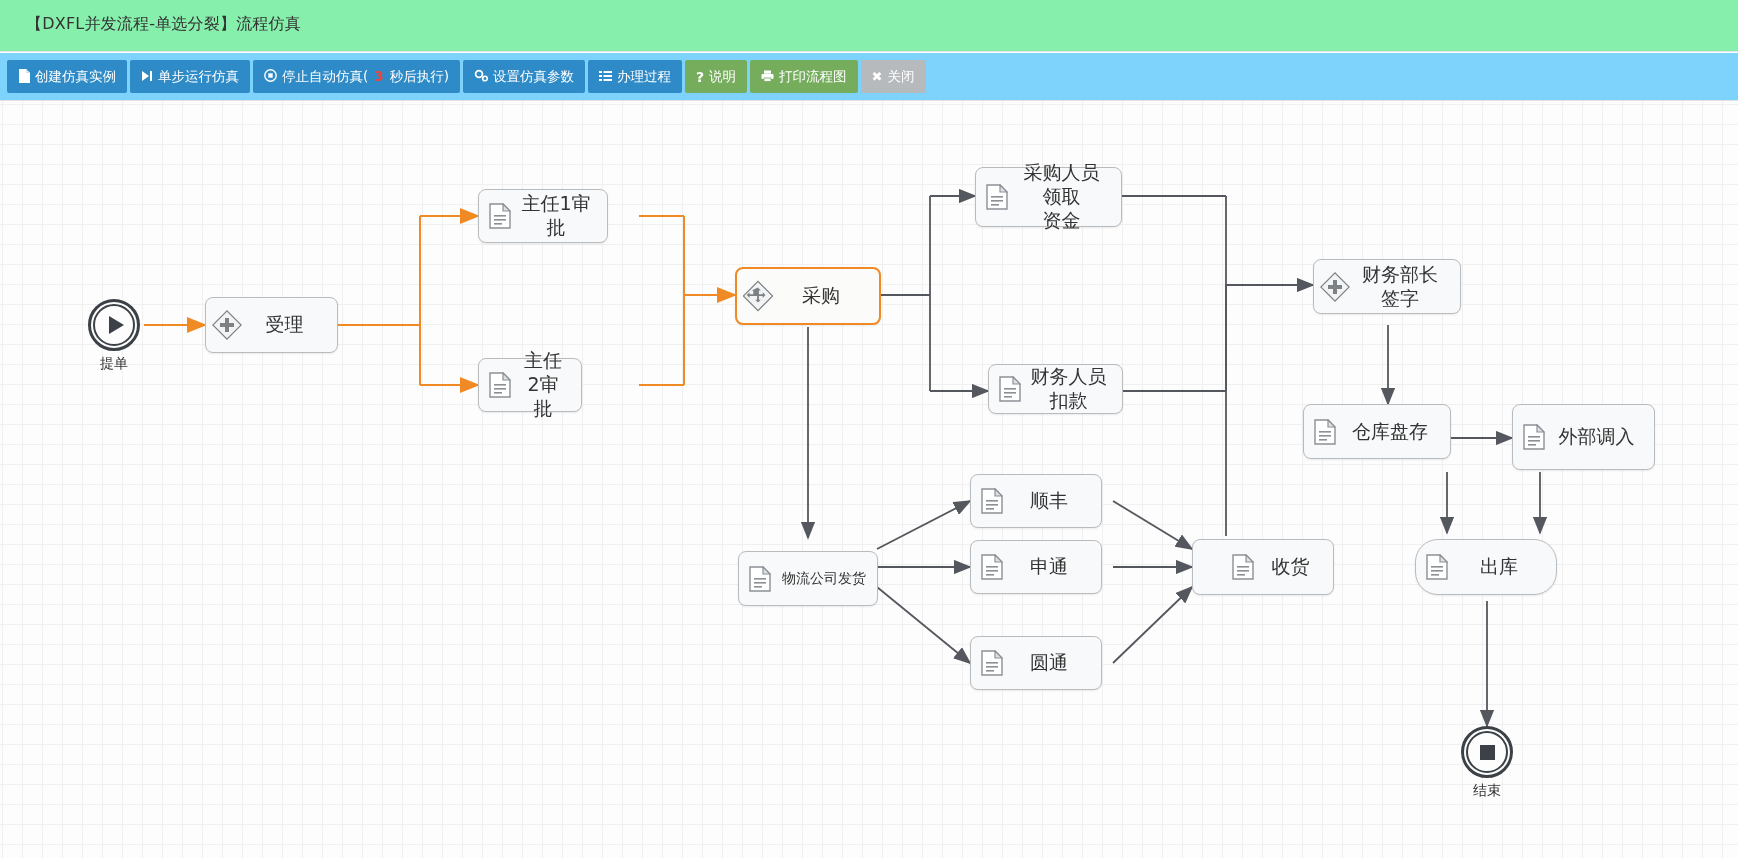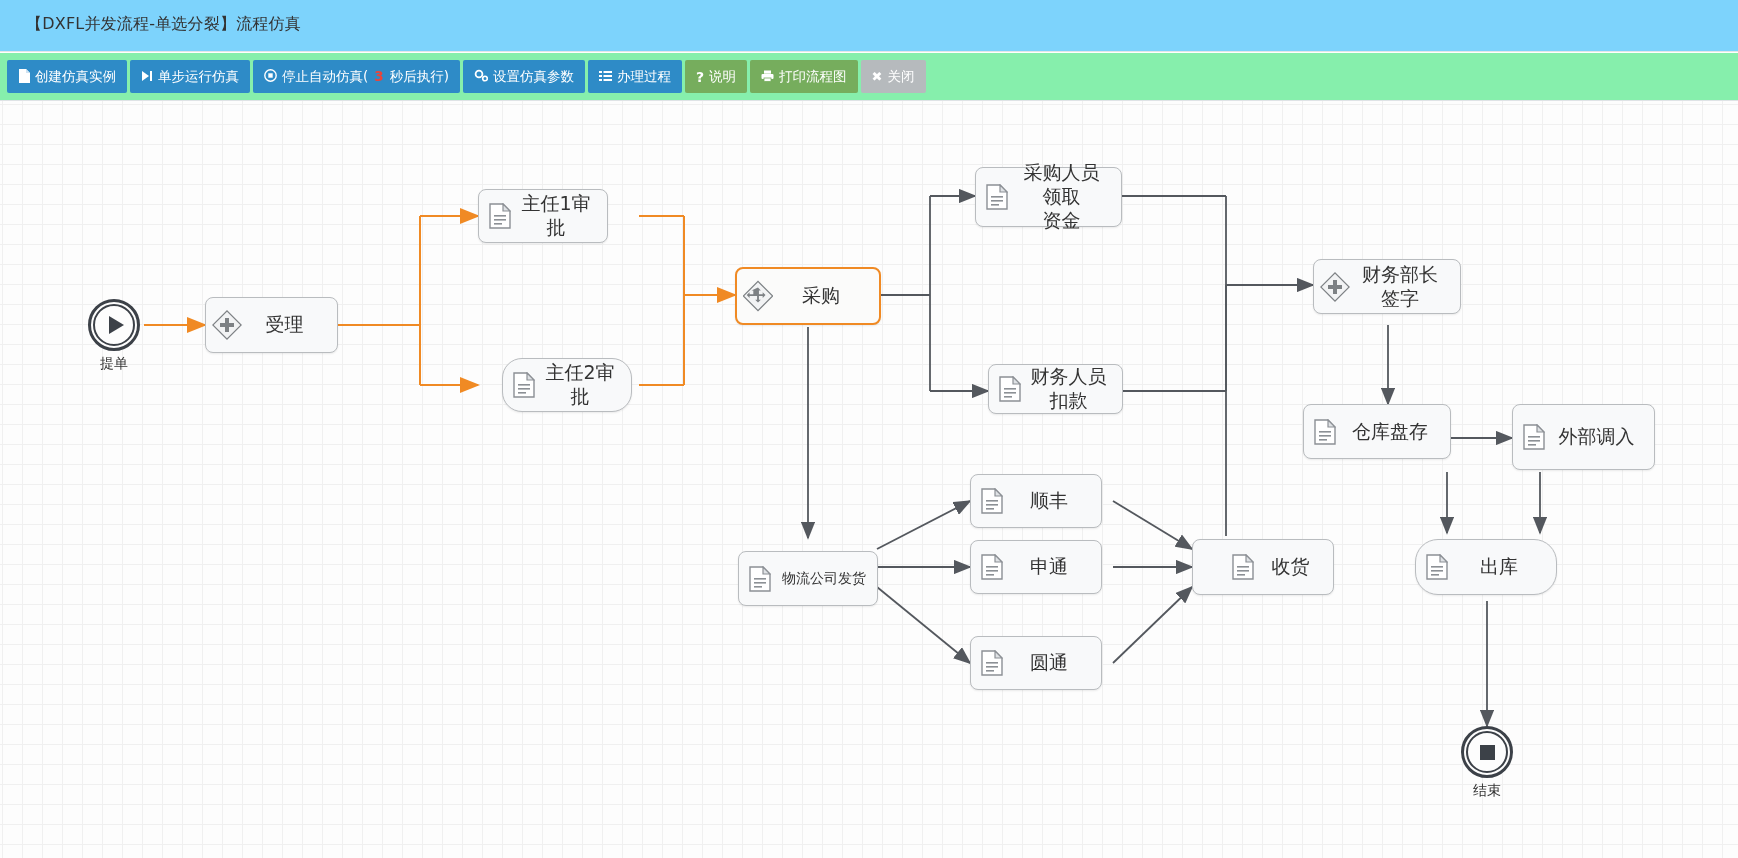--- a/index.html
+++ b/index.html
@@ -16,41 +16,41 @@
     overflow: hidden;
     background: #ffffff;
   }
 
   
   .titlebar {
     position: absolute;
     left: 0; top: 0;
     width: 1738px;
     height: 52px;
-    background: #7dd3fc;
+    background: #86efac;
     border-bottom: 1px solid #e3e6e8;
     box-sizing: border-box;
   }
   .titlebar .title-text {
     position: absolute;
     left: 26px;
     top: 14px;
     font-size: 16px;
     color: #333333;
     letter-spacing: 0.2px;
     white-space: nowrap;
   }
 
   
   .toolbar {
     position: absolute;
     left: 0; top: 53px;
     width: 1738px;
     height: 48px;
-    background: #86efac;
+    background: #7dd3fc;
     border-bottom: 1px solid #dfe3e6;
     box-sizing: border-box;
     display: flex;
     align-items: center;
     padding-left: 7px;
     gap: 3px;
   }
   .tbtn {
     height: 33px;
     display: inline-flex;
@@ -369,21 +369,21 @@
             <path d="M1 1h13l7 7v17H1z" fill="#ffffff" stroke="#8c9095" stroke-width="1.4"></path>
             <path d="M14 1l7 7h-7z" fill="#dfe2e5" stroke="#8c9095" stroke-width="1.2"></path>
             <rect x="5" y="12" width="12" height="1.6" fill="#8c9095"></rect>
             <rect x="5" y="16" width="12" height="1.6" fill="#8c9095"></rect>
             <rect x="5" y="20" width="8" height="1.6" fill="#8c9095"></rect>
           </svg>
       </span>
       <span class="nlabel">主任1审批</span>
     </div>
 
-    <div class="node" style="left:502px; top:257px; width:130px; height:54px;border-radius:20px;">
+    <div class="node" style="left:478px; top:257px; width:104px; height:54px;">
       <span class="nicon">
         <svg width="22" height="26" viewBox="0 0 22 26">
             <path d="M1 1h13l7 7v17H1z" fill="#ffffff" stroke="#8c9095" stroke-width="1.4"></path>
             <path d="M14 1l7 7h-7z" fill="#dfe2e5" stroke="#8c9095" stroke-width="1.2"></path>
             <rect x="5" y="12" width="12" height="1.6" fill="#8c9095"></rect>
             <rect x="5" y="16" width="12" height="1.6" fill="#8c9095"></rect>
             <rect x="5" y="20" width="8" height="1.6" fill="#8c9095"></rect>
           </svg>
       </span>
       <span class="nlabel">主任2审批</span>

